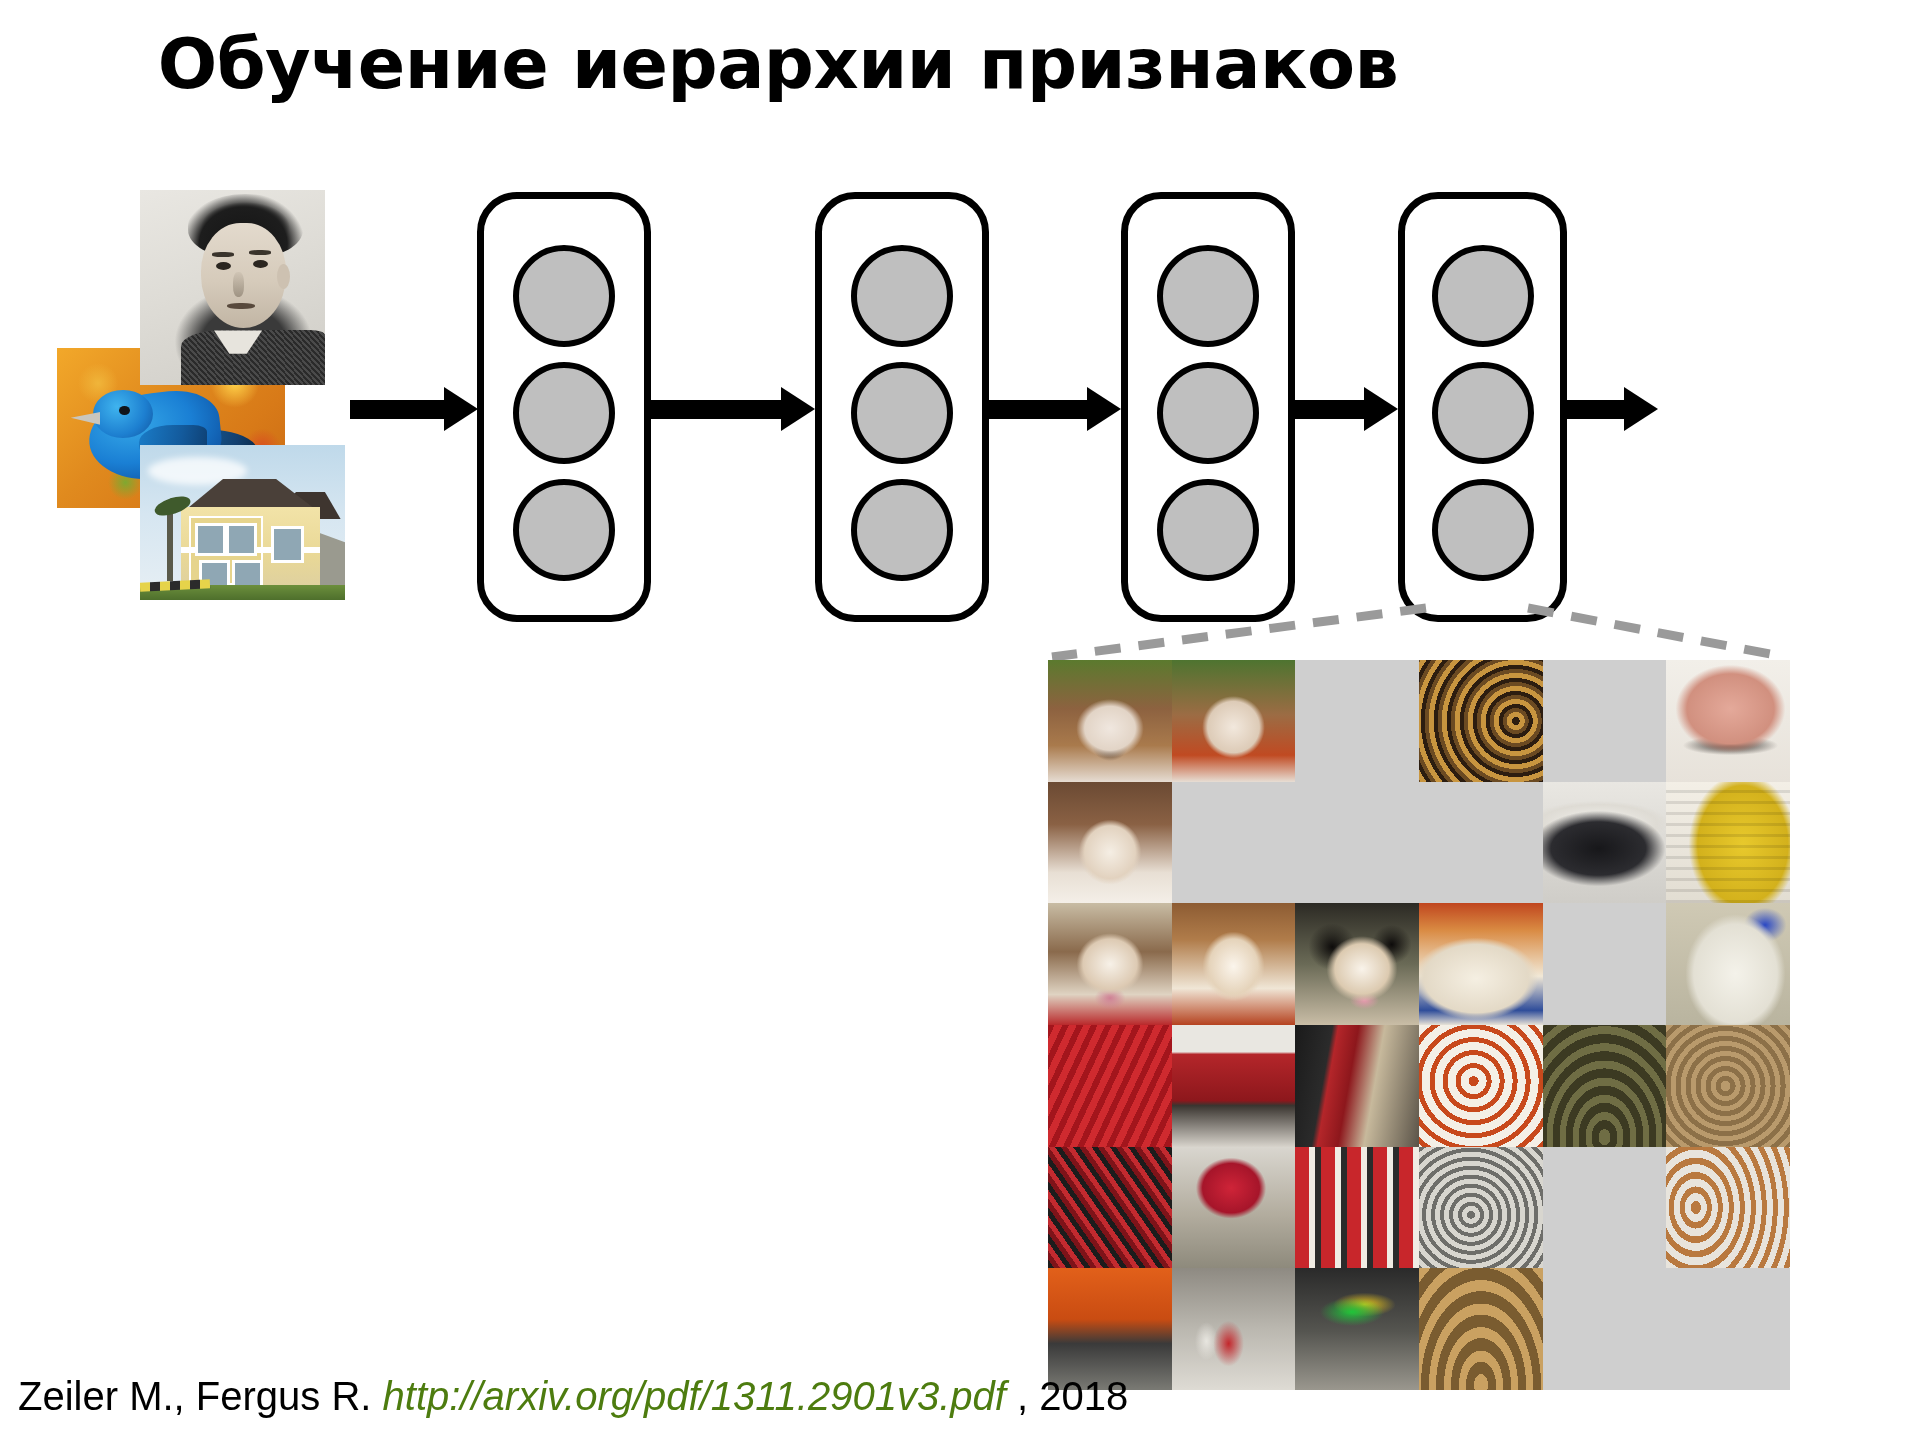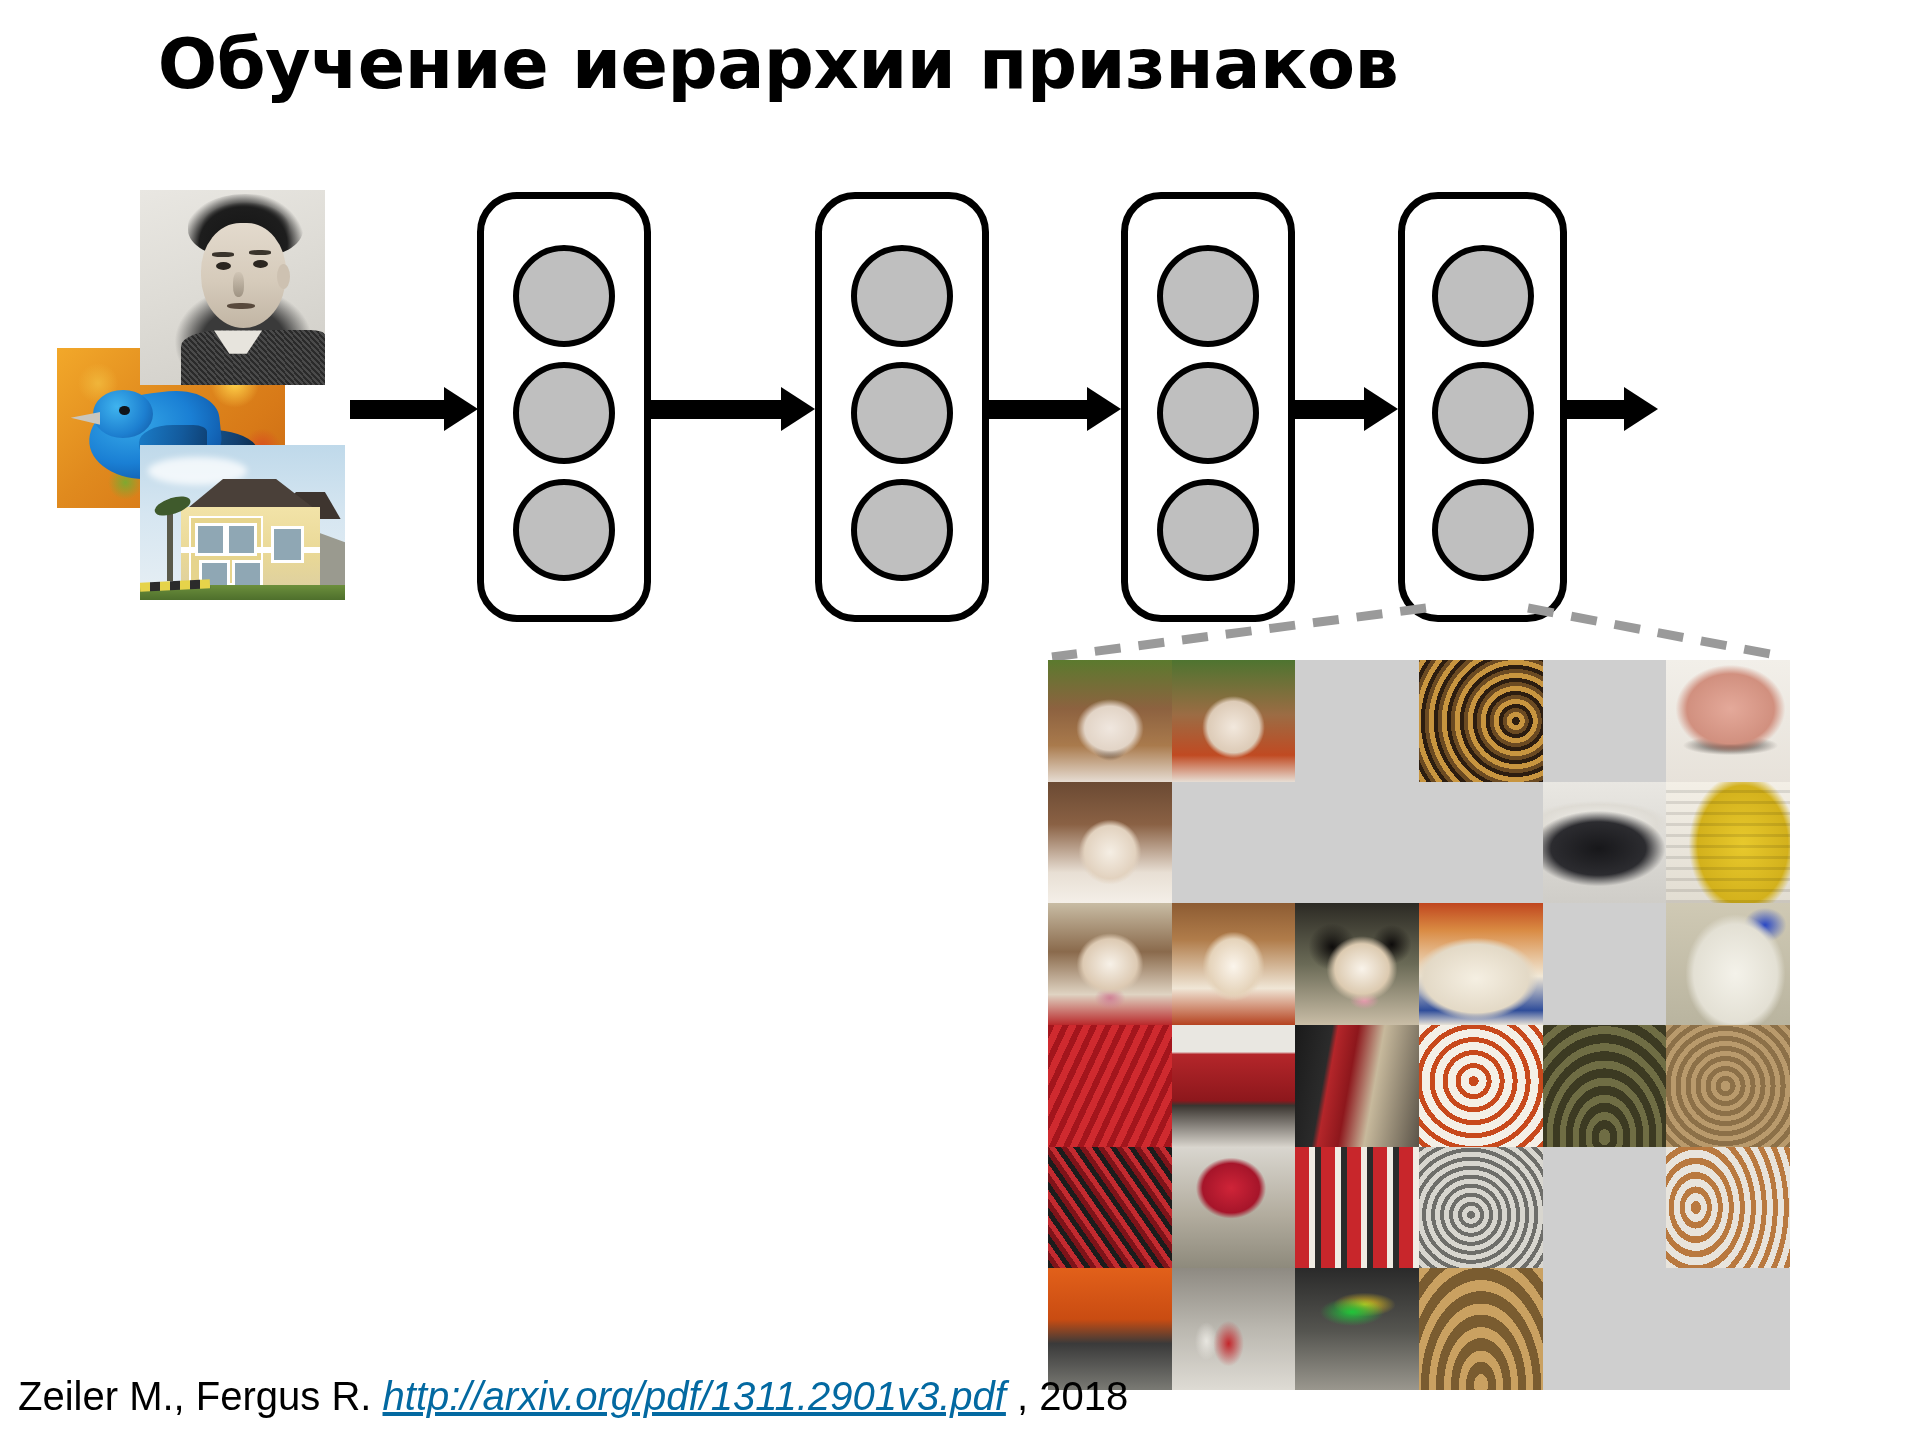--- a/index.html
+++ b/index.html
@@ -108,21 +108,21 @@
 
   
   #patch-grid{position:absolute;left:1048px;top:660px;width:742px;height:730px;
      display:grid;grid-template-columns:repeat(6,1fr);grid-template-rows:repeat(6,1fr);
      background:#ffffff;}
   .patch{position:relative;overflow:hidden;background:#cfcfcf;}
 
   
   #footer{position:absolute;left:18px;top:1374px;font-size:40px;color:#000000;
      font-family:"Liberation Sans",sans-serif;white-space:nowrap;}
-  #footer .lnk{color:#0369a1;text-decoration:underline;font-style:italic;}
+  #footer .lnk{color:#4d7c0f;font-style:italic;}
 </style>
 </head>
 <body>
 
 <div id="title">Обучение иерархии признаков</div>
 
 <div id="input-stack">
 
   <div class="inimg" id="img-turing">
     <div class="turing-bg"></div>

